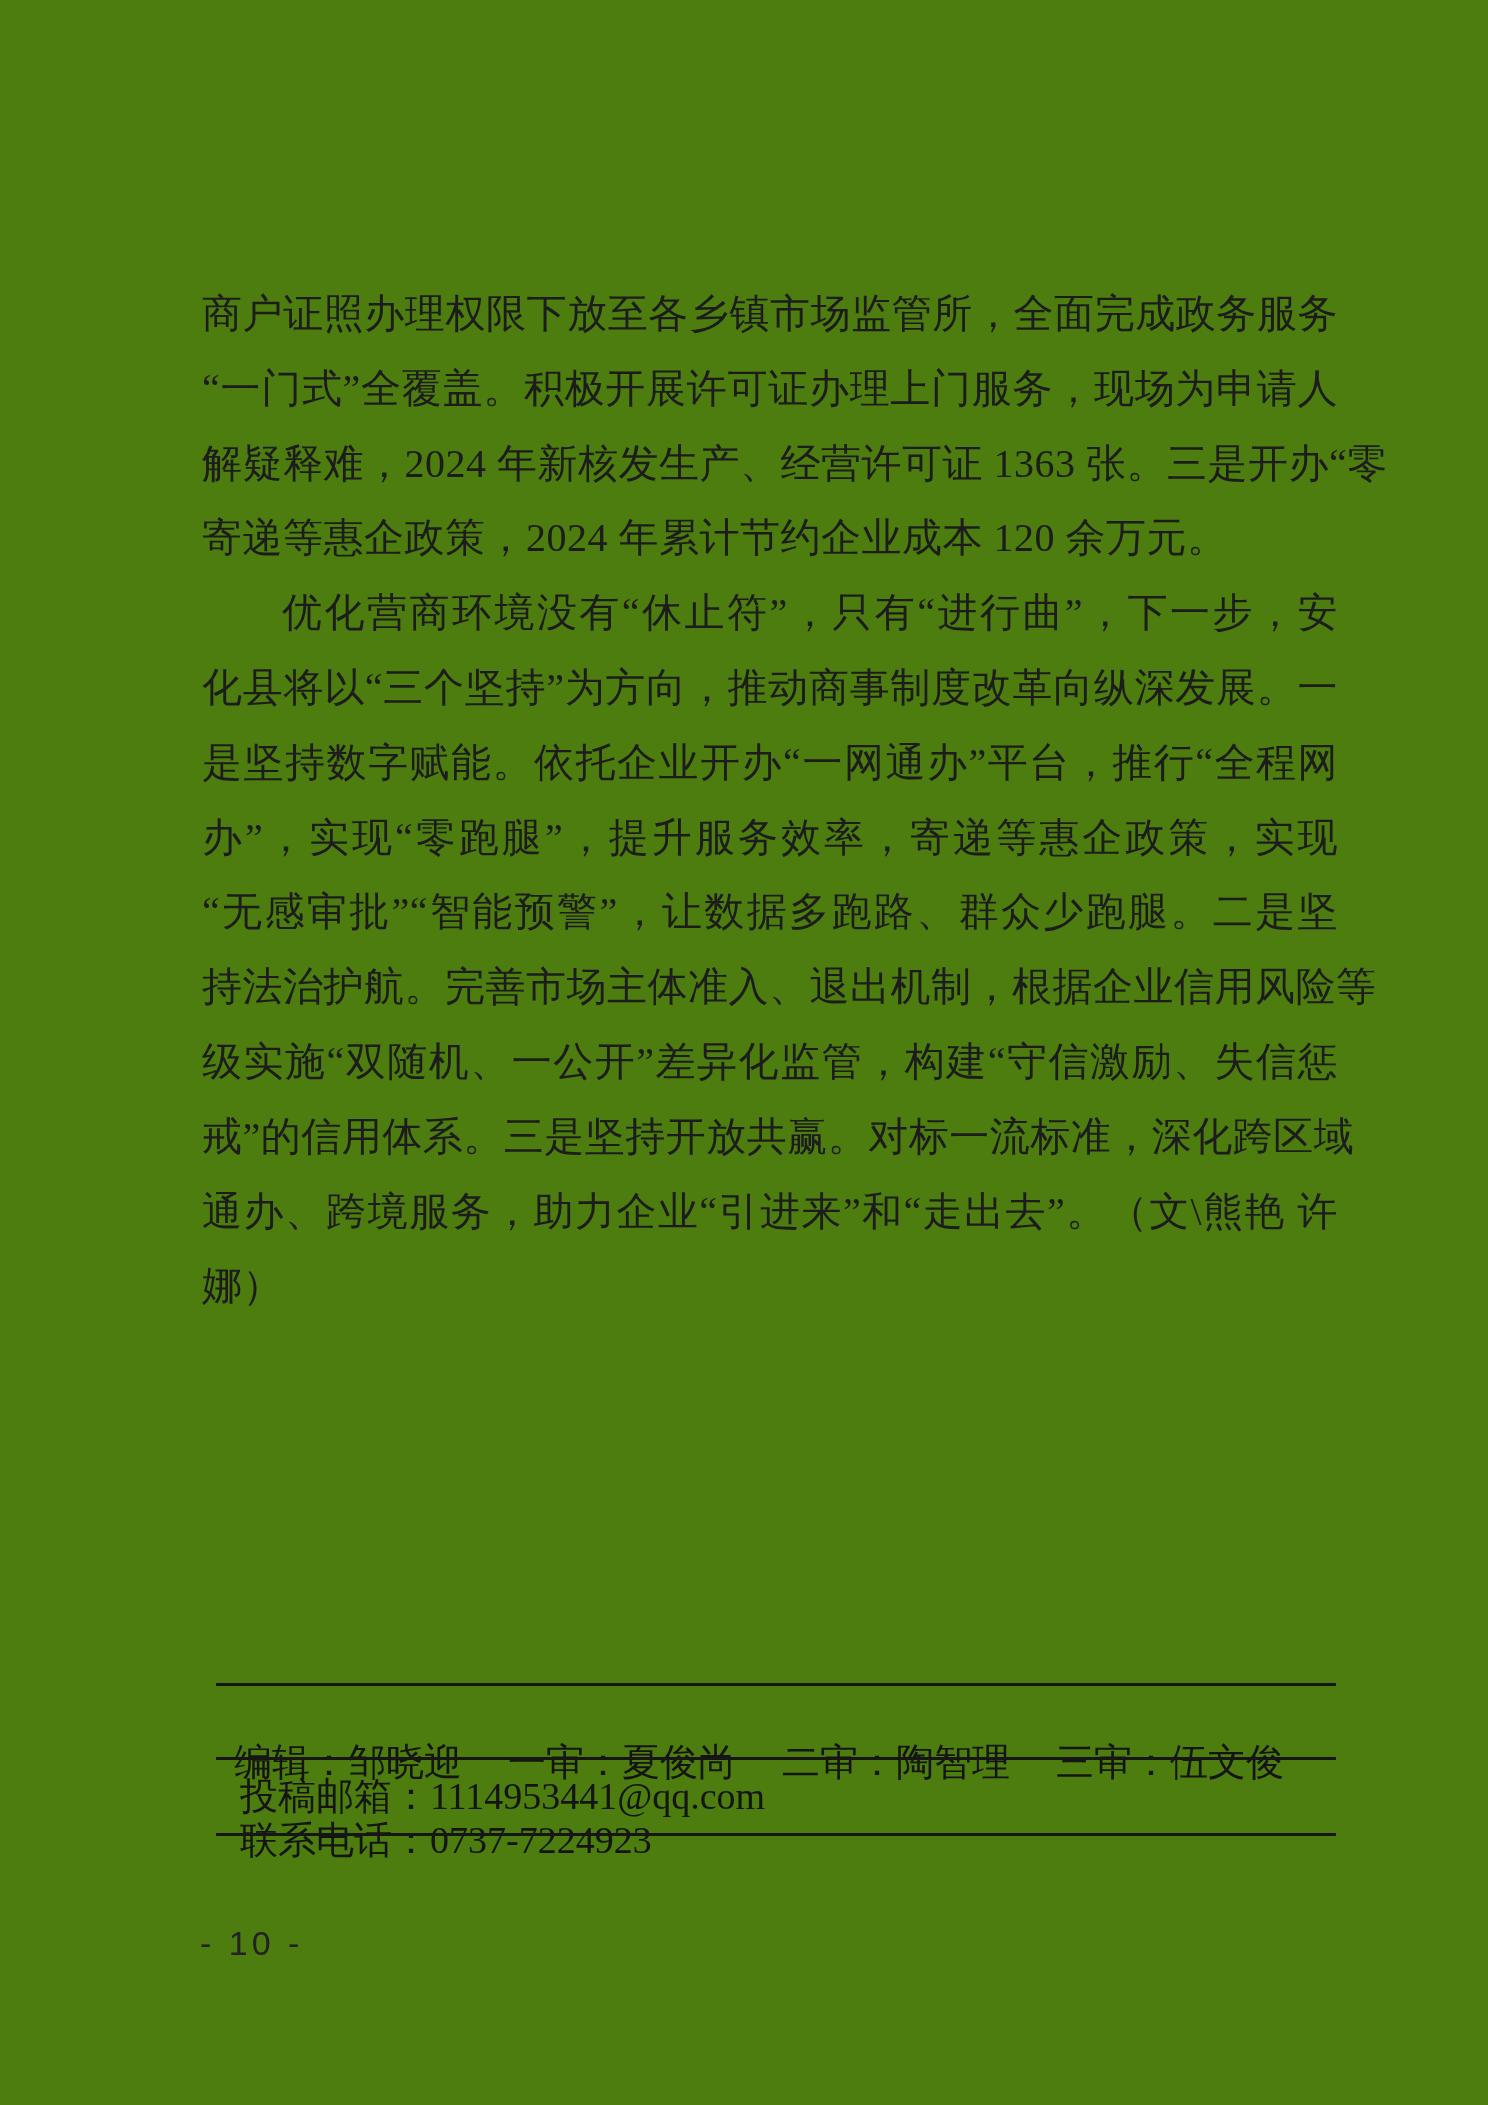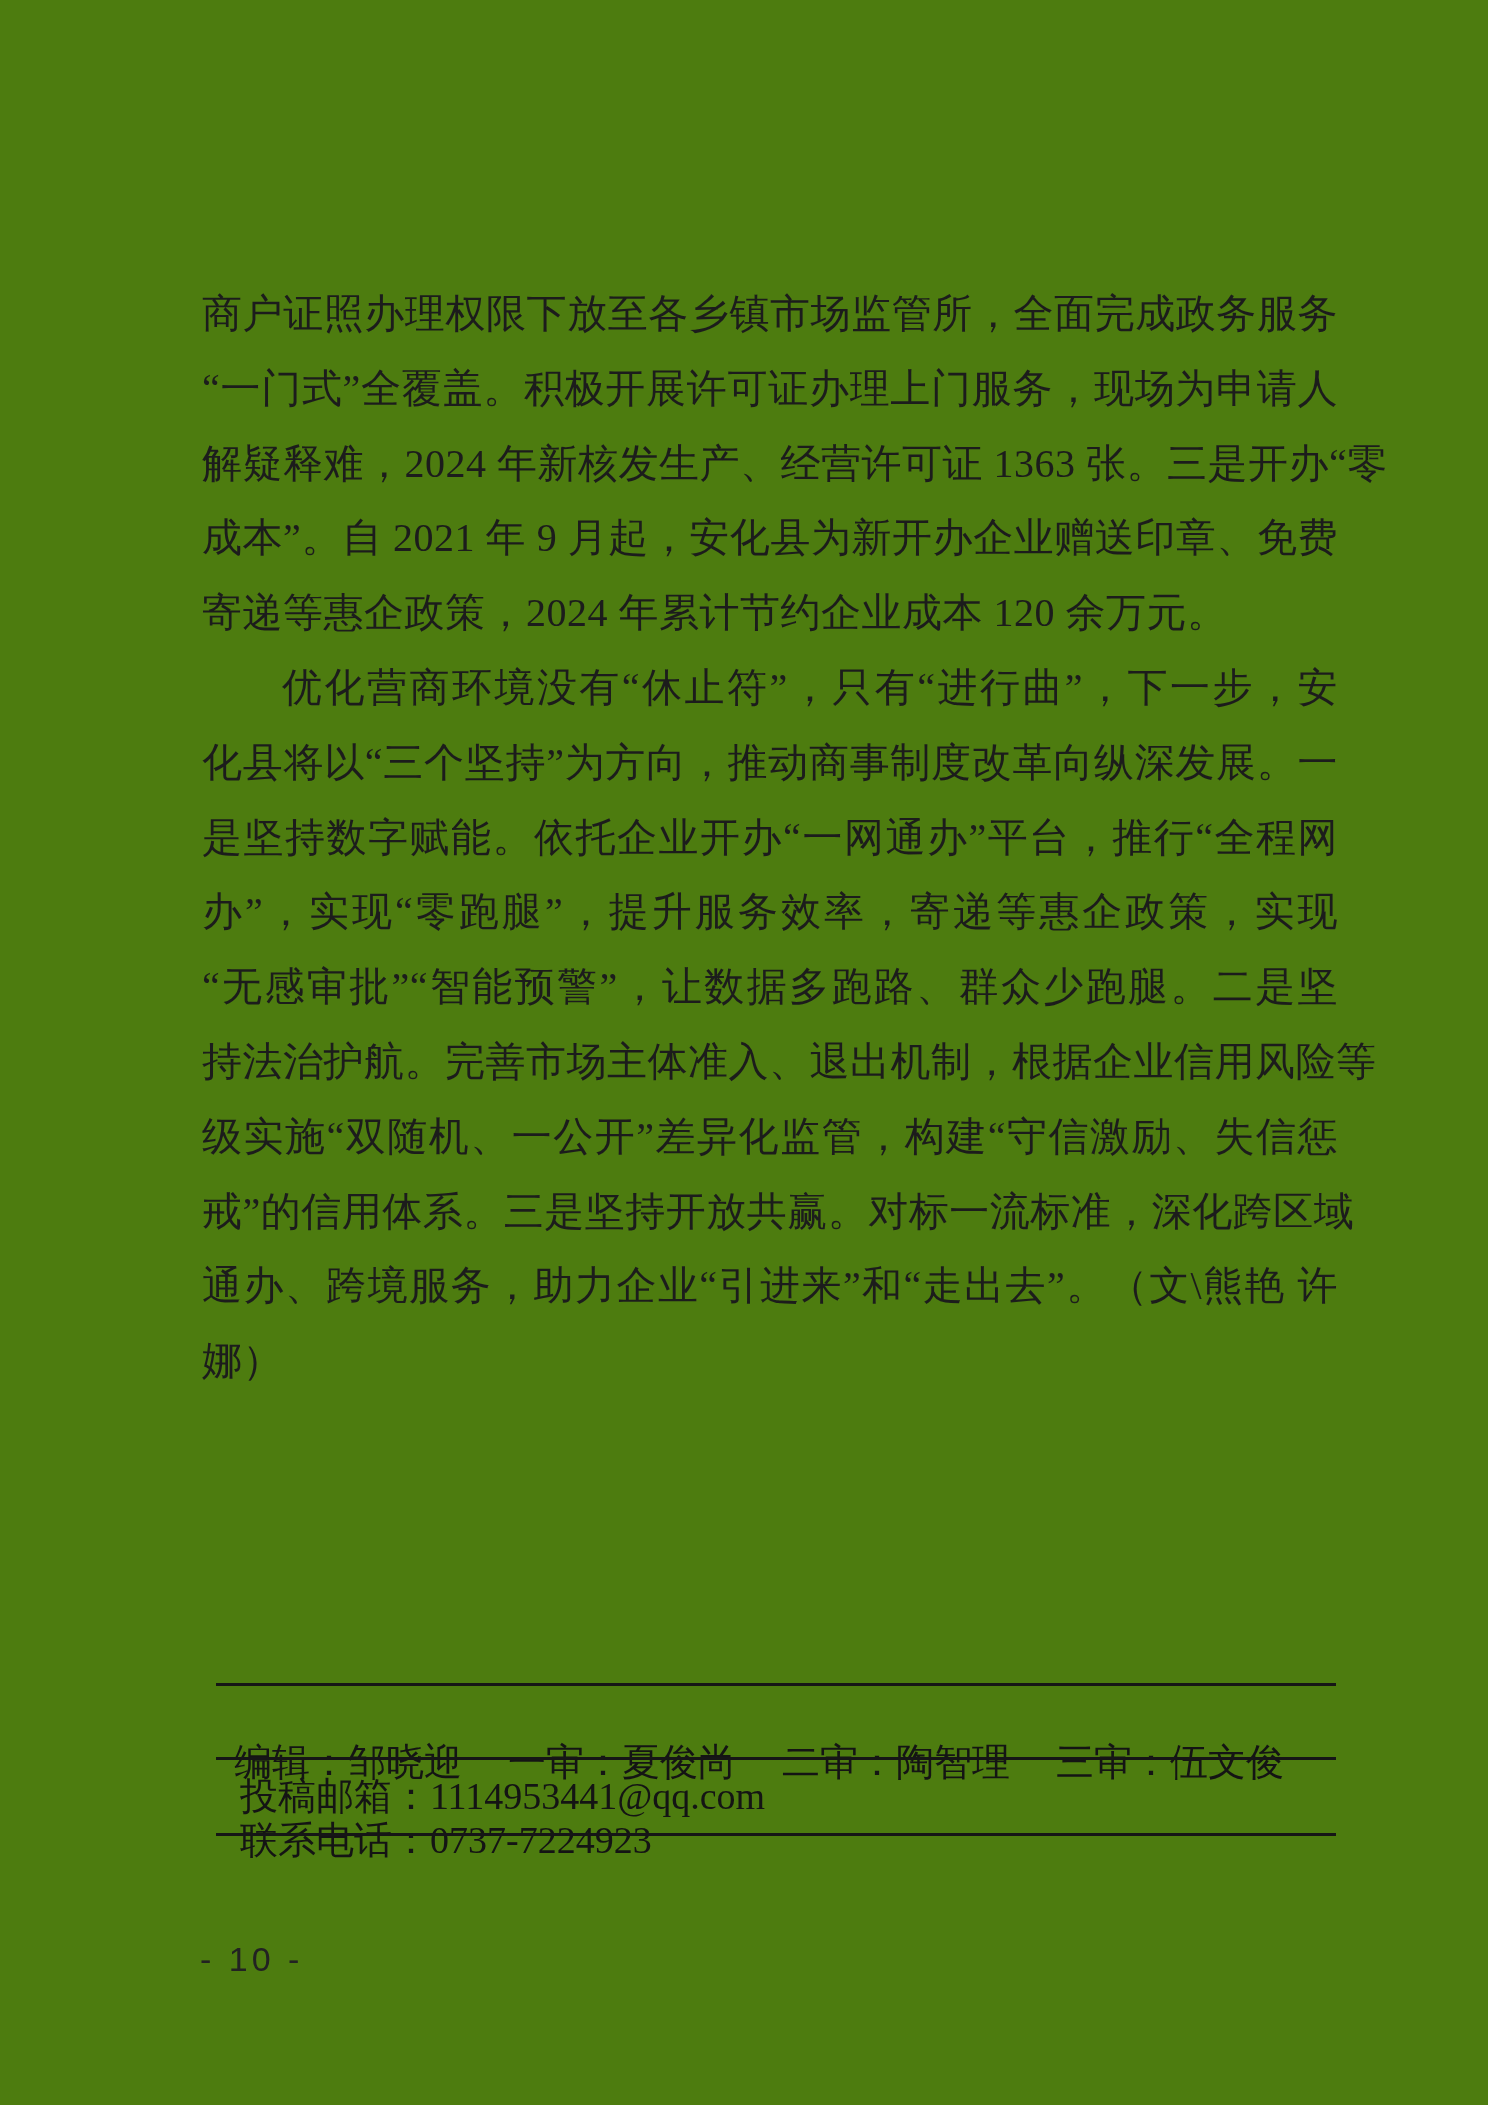--- a/index.html
+++ b/index.html
@@ -73,34 +73,32 @@
     flex-direction: column;
   }
   .page-number {
     position: absolute;
     left: 200px;
     top: 1924px;
     font-family: "Liberation Sans", "DejaVu Sans", sans-serif;
     font-size: 34px;
     letter-spacing: 4px;
     color: #222222;
-    margin-top: 16px;
   }
 </style>
 </head>
 <body>
 
 <div class="page">
 
   <div class="article-body">
     <div class="para">
       <div class="line">商户证照办理权限下放至各乡镇市场监管所，全面完成政务服务</div>
       <div class="line">“一门式”全覆盖。积极开展许可证办理上门服务，现场为申请人</div>
       <div class="line">解疑释难，2024 年新核发生产、经营许可证 1363 张。三是开办“零</div>
-      <div class="line">成本”。自 2021 年 9 月起，安化县为新开办企业赠送印章、免费</div>
       <div class="line">寄递等惠企政策，2024 年累计节约企业成本 120 余万元。</div>
     </div>
     <div class="para indent-first">
       <div class="line">优化营商环境没有“休止符”，只有“进行曲”，下一步，安</div>
       <div class="line">化县将以“三个坚持”为方向，推动商事制度改革向纵深发展。一</div>
       <div class="line">是坚持数字赋能。依托企业开办“一网通办”平台，推行“全程网</div>
       <div class="line">办”，实现“零跑腿”，提升服务效率，寄递等惠企政策，实现</div>
       <div class="line">“无感审批”“智能预警”，让数据多跑路、群众少跑腿。二是坚</div>
       <div class="line">持法治护航。完善市场主体准入、退出机制，根据企业信用风险等</div>
       <div class="line">级实施“双随机、一公开”差异化监管，构建“守信激励、失信惩</div>

